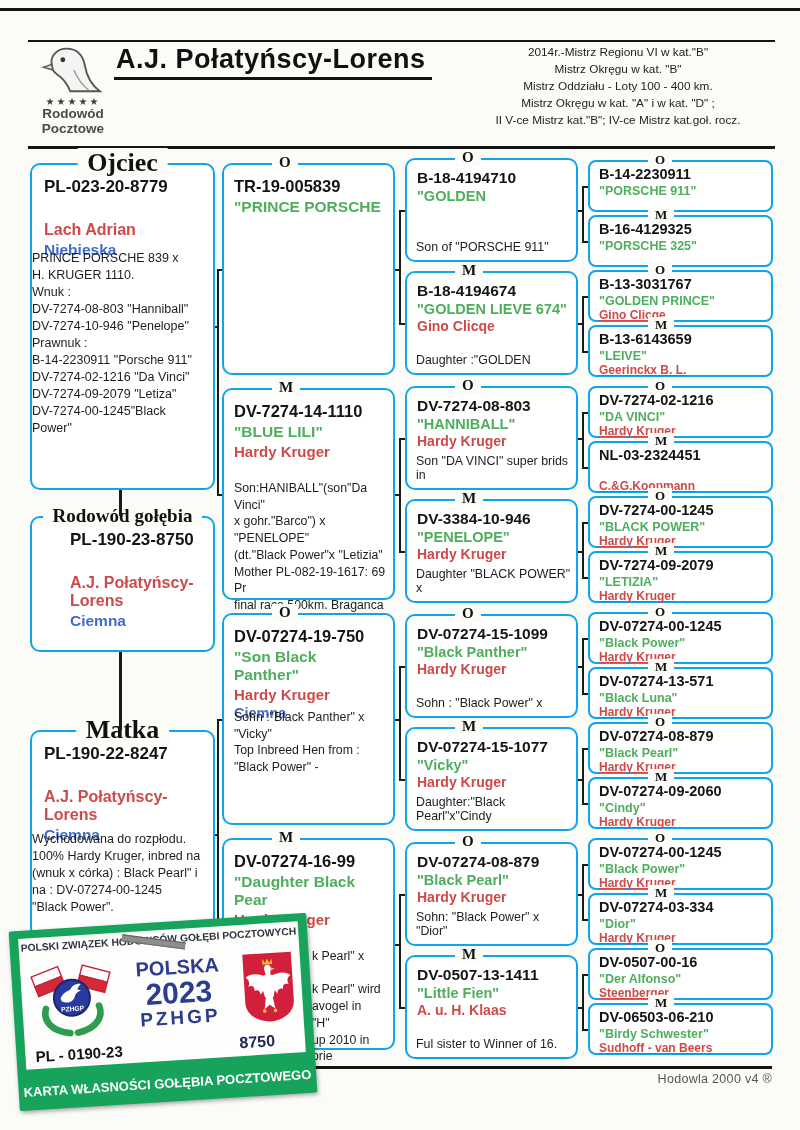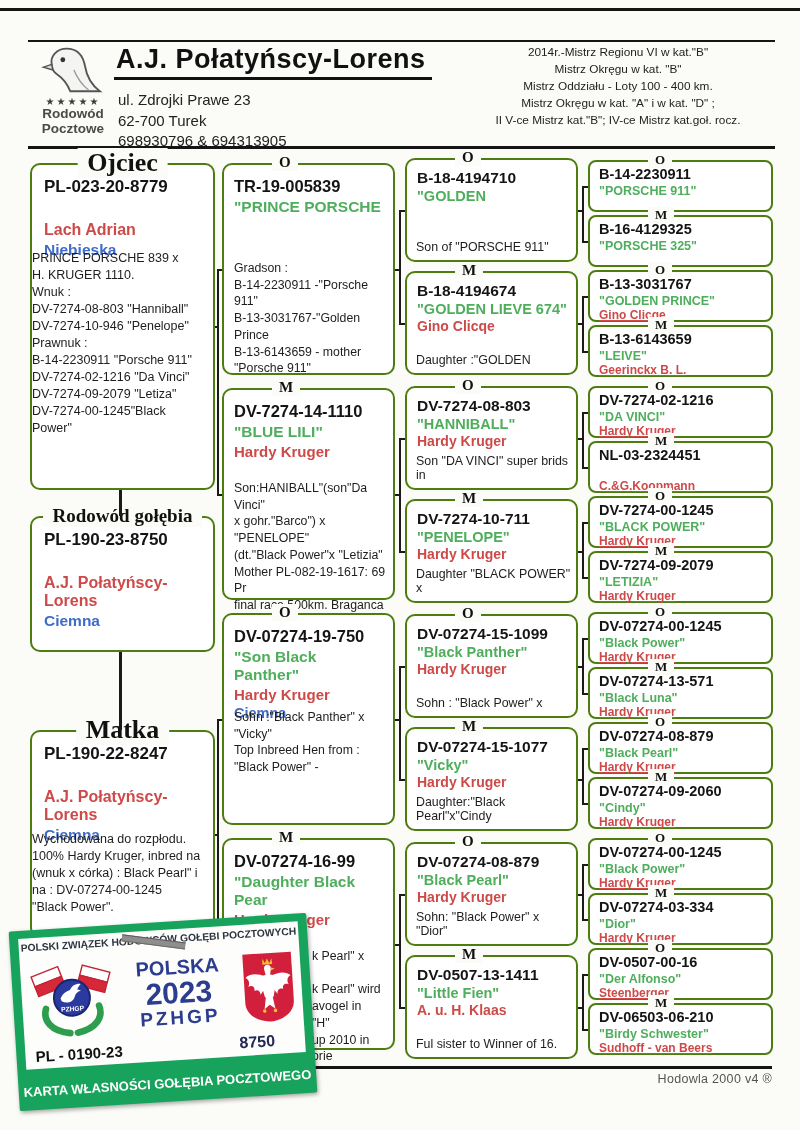--- a/index.html
+++ b/index.html
@@ -9,21 +9,21 @@
   
   #brand-name{position:absolute;left:114px;top:44px;font-size:27px;font-weight:bold;
       letter-spacing:.5px;color:#111;border-bottom:3px solid #111;padding:0 6px 2px 2px;}
   #address{position:absolute;left:118px;top:90px;font-size:15px;line-height:1.38;color:#222;}
   #achv{position:absolute;left:462px;top:44px;width:312px;text-align:center;
       font-size:11.8px;line-height:1.44;color:#222;}
   #logo{position:absolute;left:34px;top:44px;width:78px;text-align:center;}
   #logo .stars{font-size:10px;letter-spacing:2px;color:#3c3c3c;margin-top:-2px;}
   #logo .cap{font-size:13.5px;font-weight:bold;color:#4a4a4a;line-height:1.1;}
   
-  .pbox{position:absolute;background:#fff;border:2px solid #4d7c0f;border-radius:10px;box-sizing:border-box;}
+  .pbox{position:absolute;background:#fff;border:2px solid #0ea5e9;border-radius:10px;box-sizing:border-box;}
   .g4{border-radius:8px;}
   .sex{position:absolute;top:-11px;left:48px;background:#fbfbf7;padding:0 7px;
       font-family:"Liberation Serif",serif;font-weight:bold;font-size:15px;color:#111;}
   .g4 .sex{font-size:13px;top:-10px;left:58px;}
   .btitle{position:absolute;top:-17px;left:50%;transform:translateX(-50%);background:#fbfbf7;
       padding:0 10px;font-family:"Liberation Serif",serif;font-weight:bold;font-size:26px;
       color:#111;white-space:nowrap;}
   .btitle.small{font-size:19px;top:-13px;}
   .ring{font-weight:bold;color:#141414;}
   .g1 .ring{font-size:17px;margin:12px 8px 0 12px;}
@@ -84,25 +84,20 @@
       <path d="M12 22 C10 13 18 5 28 5 C40 5 46 13 48 24 C50 36 56 45 64 51 L32 51 C28 41 24 37 18 33 C12 29 13 26 12 22 Z" fill="#f4f4f2" stroke="#555" stroke-width="2"></path>
       <path d="M12 22 L3 25 L13 28 Z" fill="#ddd" stroke="#555" stroke-width="1.5"></path>
       <circle cx="24" cy="17" r="2.6" fill="#333"></circle>
       <path d="M36 28 C40 38 46 45 52 50" stroke="#999" stroke-width="1.5" fill="none"></path>
     </svg>
     <div class="stars">★★★★★</div>
     <div class="cap">Rodowód</div>
     <div class="cap">Pocztowe</div>
   </div>
   <div id="brand-name">A.J. Połatyńscy-Lorens</div>
-  <div id="address">
-    <div>ul. Zdrojki Prawe 23</div>
-    <div>62-700 Turek</div>
-    <div>698930796  &amp;  694313905</div>
-  </div>
   <div id="achv">
     <div>2014r.-Mistrz Regionu VI w kat."B"</div>
     <div>Mistrz Okręgu w kat. "B"</div>
     <div>Mistrz Oddziału - Loty  100 - 400 km.</div>
     <div>Mistrz Okręgu w kat. "A" i w kat. "D" ;</div>
     <div>II V-ce Mistrz kat."B"; IV-ce Mistrz kat.goł. rocz.</div>
   </div>
 
   <div class="pbox g1" style="left:30px;top:163px;width:185px;height:327px;">
     <div class="btitle">Ojciec</div>
@@ -115,21 +110,21 @@
  DV-7274-08-803 "Hanniball"
 DV-7274-10-946 "Penelope"
 Prawnuk :
 B-14-2230911 "Porsche 911"
 DV-7274-02-1216 "Da Vinci"
 DV-7274-09-2079 "Letiza"
 DV-7274-00-1245"Black
 Power"</div>
   </div>
 
-  <div class="pbox g1" style="left:30px;top:516px;width:185px;height:136px;">
+  <div class="pbox g1" style="left:30px;top:516px;width:185px;height:136px;padding-left:26px;">
     <div class="btitle small">Rodowód gołębia</div>
     <div class="ring">PL-190-23-8750</div>
     <div class="breeder">A.J. Połatyńscy-Lorens</div>
     <div class="colorname">Ciemna</div>
   </div>
 
   <div class="pbox g1" style="left:30px;top:730px;width:185px;height:208px;">
     <div class="btitle">Matka</div>
     <div class="ring">PL-190-22-8247</div>
     <div class="breeder">A.J. Połatyńscy-Lorens</div>
@@ -140,25 +135,20 @@
 na : DV-07274-00-1245
 "Black Power".</div>
   </div>
 
   <div id="pedigree">
       <div class="pbox g2" style="left: 222px; top: 163px; width: 173px; height: 212px;">
       <span class="sex">O</span>
       <div class="ring">TR-19-005839</div>
       <div class="pname">"PRINCE PORSCHE</div>
 
-      <div class="desc" style="top: 95px;">Gradson :
-B-14-2230911 -"Porsche 911"
-B-13-3031767-"Golden Prince
-B-13-6143659 -  mother
-"Porsche 911"</div>
 
     </div>
       <div class="pbox g2" style="left: 222px; top: 388px; width: 173px; height: 212px;">
       <span class="sex">M</span>
       <div class="ring">DV-7274-14-1110</div>
       <div class="pname">"BLUE LILI"</div>
       <div class="breeder">Hardy Kruger</div>
 
       <div class="desc" style="top: 90px;">Son:HANIBALL"(son"Da Vinci"
 x gohr."Barco") x "PENELOPE"
@@ -213,21 +203,21 @@
       <div class="pbox g3" style="left: 405px; top: 386px; width: 173px; height: 104px;">
       <span class="sex">O</span>
       <div class="ring">DV-7274-08-803</div>
       <div class="pname">"HANNIBALL"</div>
       <div class="breeder">Hardy Kruger</div>
 
       <div class="note">Son "DA VINCI" super brids in</div>
     </div>
       <div class="pbox g3" style="left: 405px; top: 499px; width: 173px; height: 104px;">
       <span class="sex">M</span>
-      <div class="ring">DV-7274-10-711</div>
+      <div class="ring">DV-3384-10-946</div>
       <div class="pname">"PENELOPE"</div>
       <div class="breeder">Hardy Kruger</div>
 
       <div class="note">Daughter "BLACK POWER" x</div>
     </div>
       <div class="pbox g3" style="left: 405px; top: 614px; width: 173px; height: 104px;">
       <span class="sex">O</span>
       <div class="ring">DV-07274-15-1099</div>
       <div class="pname">"Black Panther"</div>
       <div class="breeder">Hardy Kruger</div>

